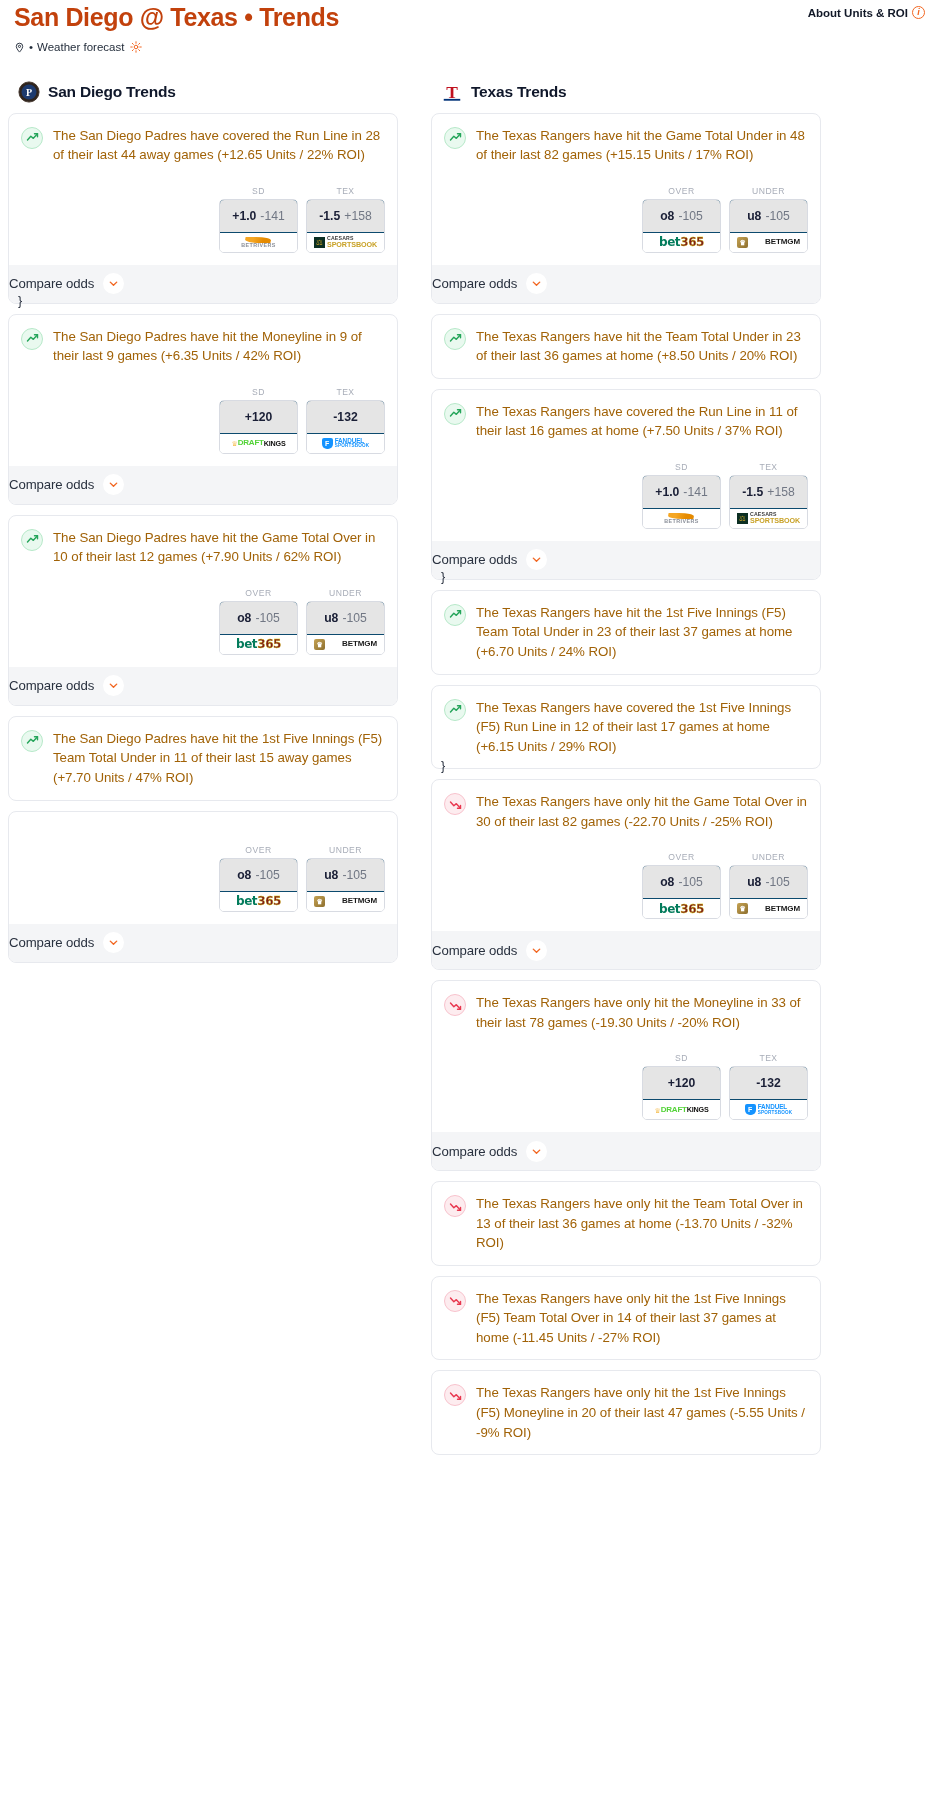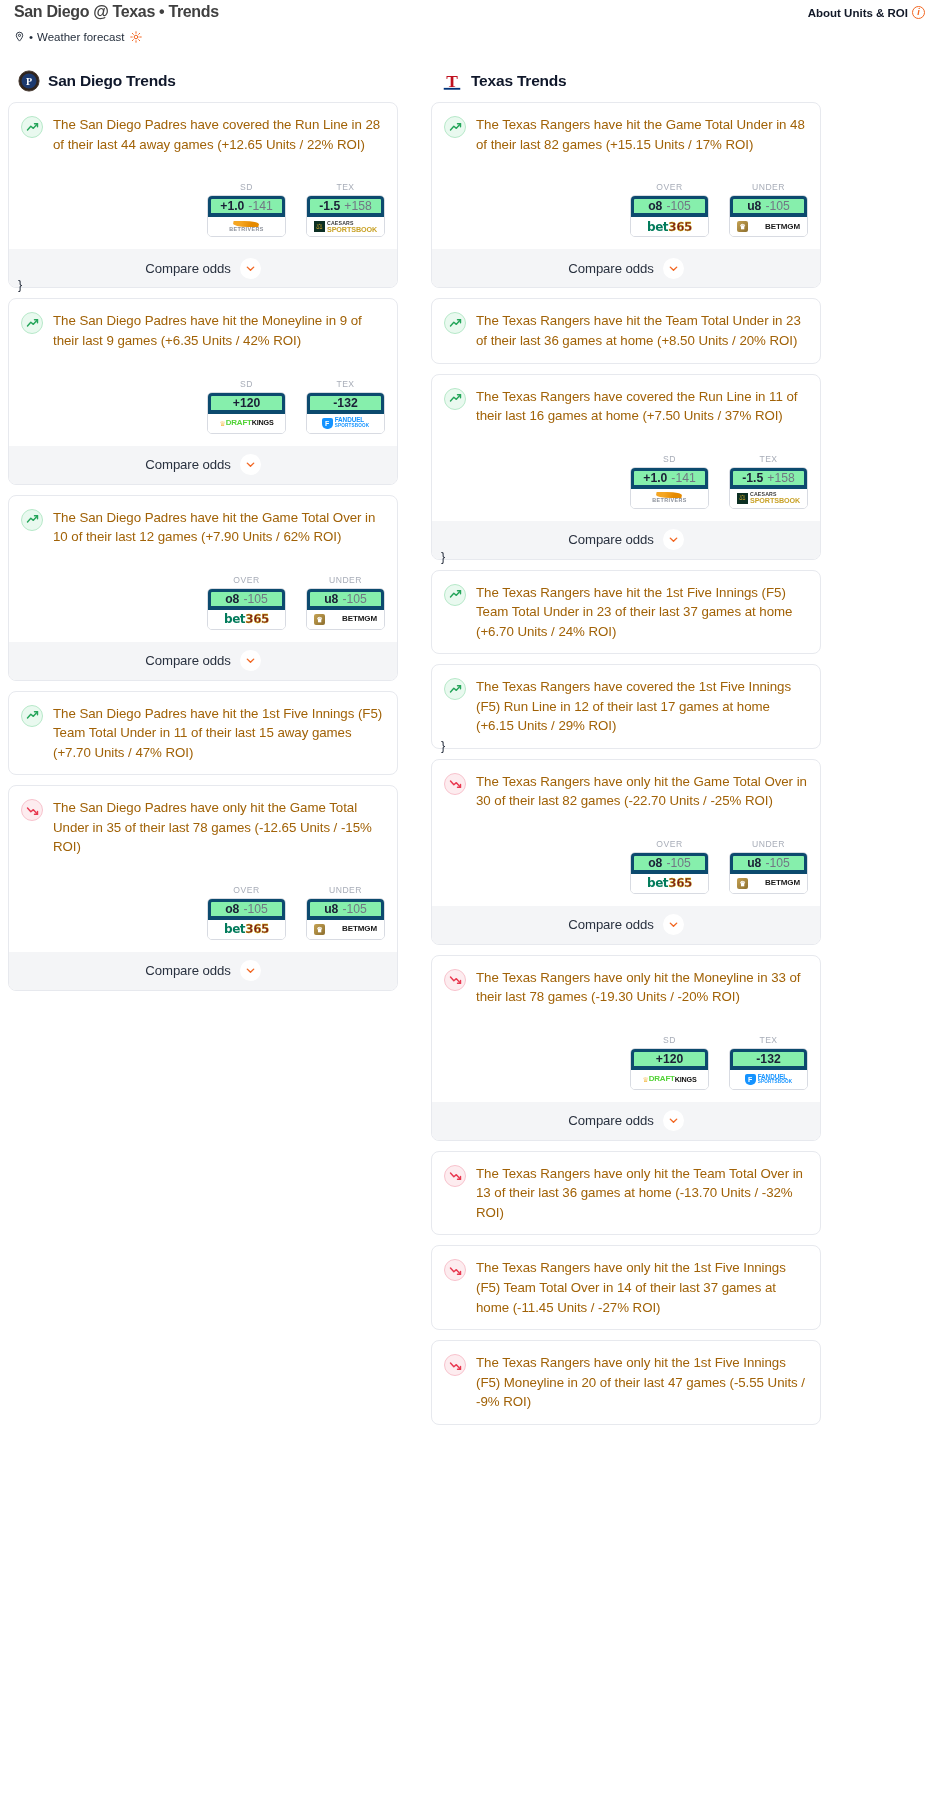--- a/index.html
+++ b/index.html
@@ -13,24 +13,24 @@
   body { position: relative; padding: 0 8px 20px 8px; }
 
   
   .page-head {
     display: flex;
     align-items: flex-start;
     justify-content: space-between;
     padding: 3px 6px 0 6px;
   }
   .page-title {
-    font-size: 16px;
+    font-size: 25px;
     font-weight: 700;
     letter-spacing: -0.35px;
-    color: #404040;
+    color: #c2410c;
     line-height: 1.15;
   }
   .about-link {
     display: flex;
     align-items: center;
     gap: 4px;
     font-size: 11.5px;
     font-weight: 700;
     color: #111827;
     white-space: nowrap;
@@ -109,49 +109,49 @@
     font-size: 13.3px;
     line-height: 1.47;
     color: #a16207;
     letter-spacing: -0.05px;
   }
 
   
   .odds-wrap {
     display: flex;
     justify-content: flex-end;
-    gap: 20px;
-    margin-top: 28px;
+    gap: 8px;
+    margin-top: 21px;
   }
   .odds-col { width: 79px; }
   .odds-label {
     text-align: center;
     font-size: 8.6px;
     letter-spacing: 0.5px;
     color: #a8adb8;
     font-weight: 500;
     margin-bottom: 3px;
   }
   .odds-box {
     border: 1px solid #d8dbe2;
     border-radius: 5px;
     overflow: hidden;
     background: #fff;
     cursor: pointer;
   }
   .odds-price {
-    border: 4px solid #0c4a6e;
+    border: 1px solid #0c4a6e;
     border-radius: 5px 5px 0 0;
     margin: -1px -1px 0 -1px;
-    height: 22px;
+    height: 34px;
     display: flex;
     align-items: center;
     justify-content: center;
     gap: 4px;
-    background: #86efac;
+    background: #e5e5e5;
   }
   .odds-line { font-size: 12.2px; font-weight: 700; color: #1a1f36; }
   .odds-juice { font-size: 12.2px; font-weight: 400; color: #717784; }
   .book-cell {
     height: 19px;
     display: flex;
     align-items: center;
     justify-content: center;
     background: #fff;
   }
@@ -203,21 +203,21 @@
   .bk-fd .f2 { font-size: 4.6px; font-weight: 700; color: #1493ff; letter-spacing: 0.2px; }
 
   
   .compare {
     margin: 12px -12px 0 -12px;
     background: #f4f5f7;
     border-radius: 0 0 7px 7px;
     height: 38px;
     display: flex;
     align-items: center;
-    justify-content: center;
+    justify-content: flex-start;
     gap: 9px;
     cursor: pointer;
   }
   .compare-label { font-size: 13.2px; color: #29313f; letter-spacing: -0.1px; }
   .chev {
     width: 21px; height: 21px; border-radius: 50%;
     background: #fff;
     display: flex; align-items: center; justify-content: center;
   }
   .stray {
@@ -439,29 +439,20 @@
           <span class="trend-icon up">
             <svg width="15" height="15" viewBox="0 0 18 16" fill="none" stroke="#25a55a" stroke-width="1.7" stroke-linecap="round" stroke-linejoin="round">
               <polyline points="3,11 7,6.5 10,9 15,3.5"></polyline>
               <polyline points="11.4,3.5 15,3.5 15,7"></polyline>
             </svg>
           </span>
           <div class="trend-text">The San Diego Padres have hit the 1st Five Innings (F5) Team Total Under in 11 of their last 15 away games (+7.70 Units / 47% ROI)</div>
         </div>
       </div>
       <div class="card">
-        <div class="trend-row">
-          <span class="trend-icon down">
-            <svg width="15" height="15" viewBox="0 0 18 16" fill="none" stroke="#e8384f" stroke-width="1.7" stroke-linecap="round" stroke-linejoin="round">
-              <polyline points="3,5 7,9.5 10,7 15,12.5"></polyline>
-              <polyline points="11.4,12.5 15,12.5 15,9"></polyline>
-            </svg>
-          </span>
-          <div class="trend-text">The San Diego Padres have only hit the Game Total Under in 35 of their last 78 games (-12.65 Units / -15% ROI)</div>
-        </div>
         <div class="odds-wrap">
           <div class="odds-col">
             <div class="odds-label">OVER</div>
             <div class="odds-box">
               <div class="odds-price">
                 <span class="odds-line">o8</span>
                 <span class="odds-juice">-105</span>
               </div>
               <div class="book-cell">
                 <span class="bk" title="bet365">

